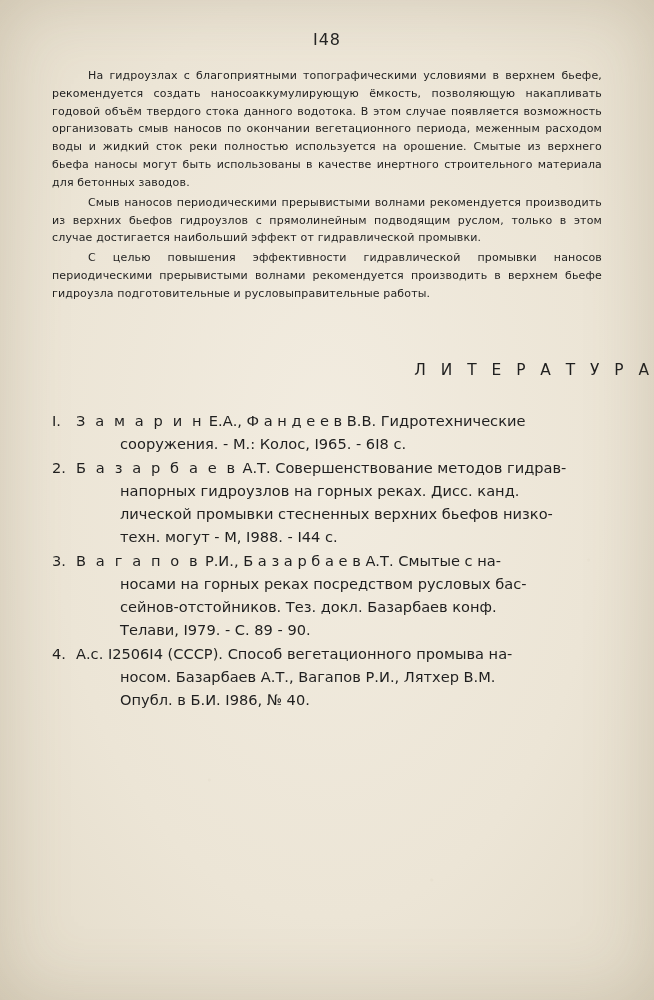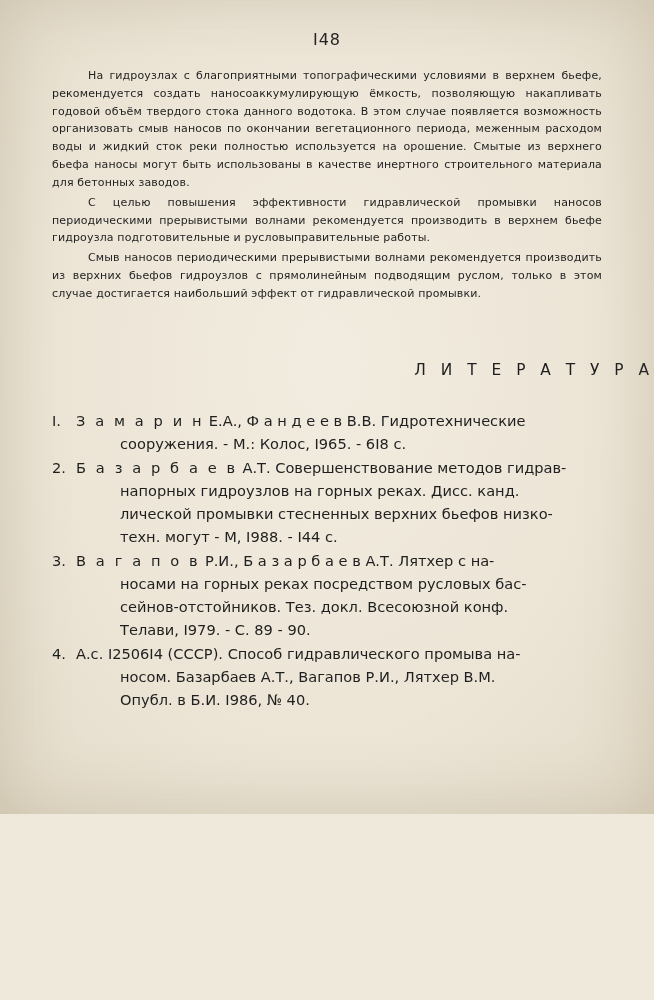--- a/index.html
+++ b/index.html
@@ -10,21 +10,21 @@
     width: 654px;
     height: 1000px;
     background: #efe9dc;
     font-family: "DejaVu Sans", sans-serif;
     color: #1a1a1a;
     overflow: hidden;
   }
   .page {
     position: relative;
     width: 654px;
-    height: 814px;
+    height: 1000px;
     background:
       radial-gradient(ellipse at 50% 45%, #f2ece0 0%, #ece5d6 60%, #e3dbc9 100%);
     box-sizing: border-box;
   }
   .page-number {
     text-align: center;
     font-size: 16px;
     letter-spacing: 1px;
     padding-top: 30px;
     color: #242424;
@@ -101,22 +101,22 @@
 </style>
 </head>
 <body>
 
 <div class="page">
 
   <div class="page-number">I48</div>
 
   <div class="body-block">
     <p class="para">На гидроузлах с благоприятными топографическими условиями в верхнем бьефе, рекомендуется создать наносоаккумулирующую ёмкость, позволяющую накапливать годовой объём твердого стока данного водотока. В этом случае появляется возможность организовать смыв наносов по окончании вегетационного периода, меженным расходом воды и жидкий сток реки полностью используется на орошение. Смытые из верхнего бьефа наносы могут быть использованы в качестве инертного строительного материала для бетонных заводов.</p>
+    <p class="para">Смыв наносов периодическими прерывистыми волнами рекомендуется производить из верхних бьефов гидроузлов с прямолинейным подводящим руслом, только в этом случае достигается наибольший эффект от гидравлической промывки.</p>
     <p class="para">С целью повышения эффективности гидравлической промывки наносов периодическими прерывистыми волнами рекомендуется производить в верхнем бьефе гидроузла подготовительные и русловыправительные работы.</p>
-    <p class="para">Смыв наносов периодическими прерывистыми волнами рекомендуется производить из верхних бьефов гидроузлов с прямолинейным подводящим руслом, только в этом случае достигается наибольший эффект от гидравлической промывки.</p>
   </div>
 
   <div class="lit-heading">Л И Т Е Р А Т У Р А</div>
 
   <div class="refs">
 
     <div class="ref">
       <span class="ref-num">I.</span>
       <span class="ref-text">
         <span class="sp">З а м а р и н</span>
@@ -133,31 +133,31 @@
         <span class="cont">напорных гидроузлов на горных реках. Дисс. канд.</span>
         <span class="cont">лической промывки стесненных верхних бьефов низко-</span>
         <span class="cont">техн. могут - М, I988. - I44 с.</span>
       </span>
     </div>
 
     <div class="ref">
       <span class="ref-num">3.</span>
       <span class="ref-text">
         <span class="sp">В а г а п о в</span>
-        <span>Р.И.,  Б а з а р б а е в А.Т. Лятхер с на-</span>
+        <span>Р.И.,  Б а з а р б а е в А.Т. Смытые с на-</span>
         <span class="cont">носами на горных реках посредством русловых бас-</span>
-        <span class="cont">сейнов-отстойников. Тез. докл. Всесоюзной конф.</span>
+        <span class="cont">сейнов-отстойников. Тез. докл. Базарбаев конф.</span>
         <span class="cont">Телави, I979. - С. 89 - 90.</span>
       </span>
     </div>
 
     <div class="ref">
       <span class="ref-num">4.</span>
       <span class="ref-text">
-        <span>А.с. I2506I4 (СССР). Способ гидравлического промыва на-</span>
+        <span>А.с. I2506I4 (СССР). Способ вегетационного промыва на-</span>
         <span class="cont">носом. Базарбаев А.Т., Вагапов Р.И., Лятхер В.М.</span>
         <span class="cont">Опубл. в Б.И. I986, № 40.</span>
       </span>
     </div>
 
   </div>
 
   <div class="noise"></div>
   <div class="edge-shade"></div>
 </div>

